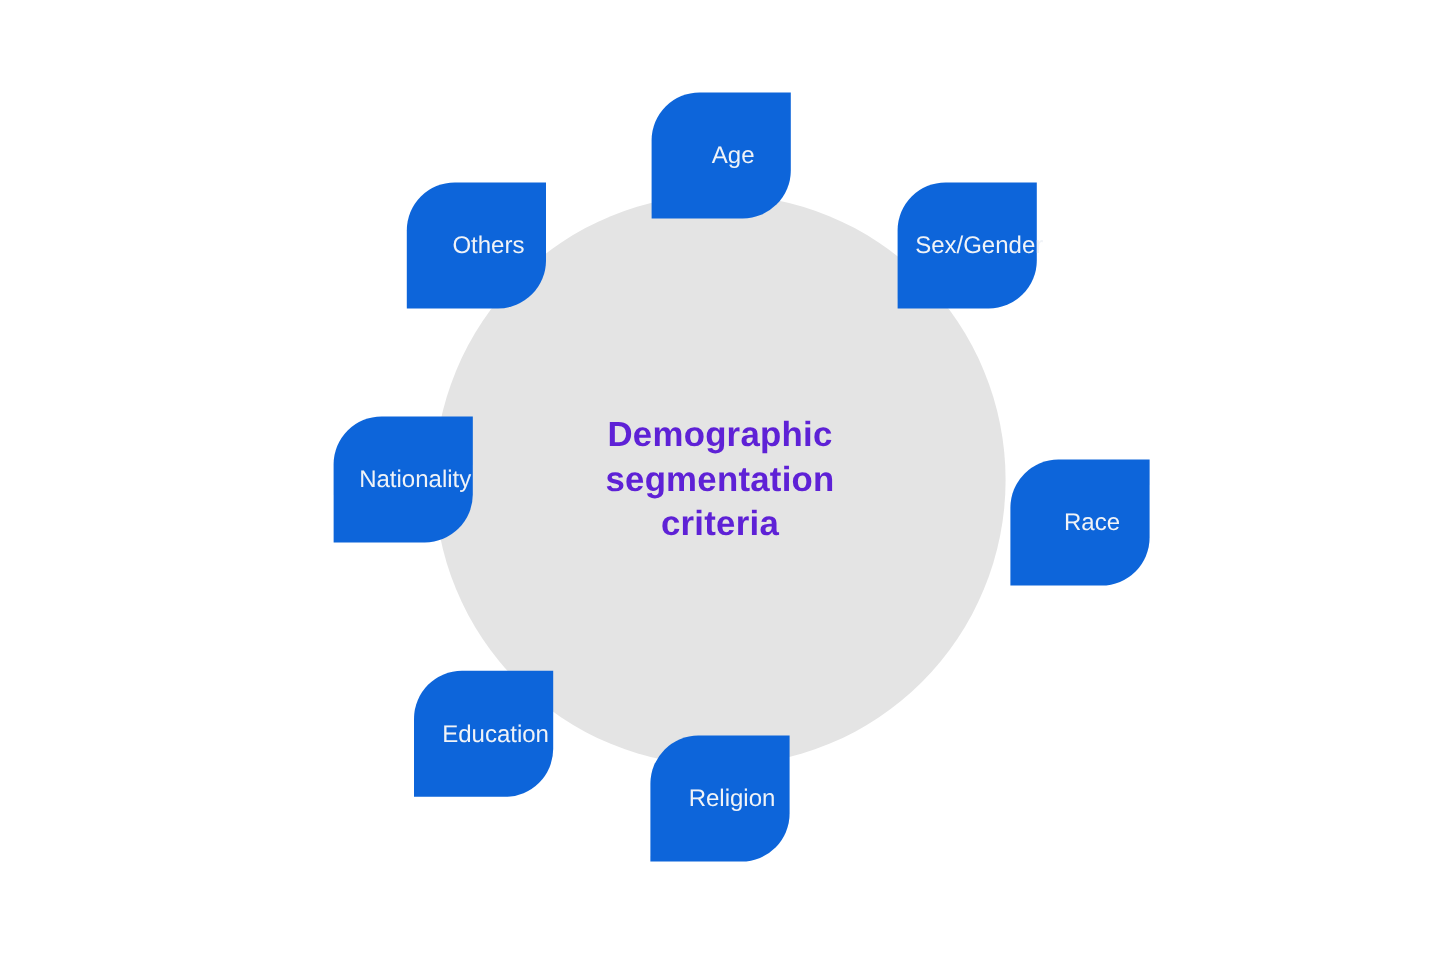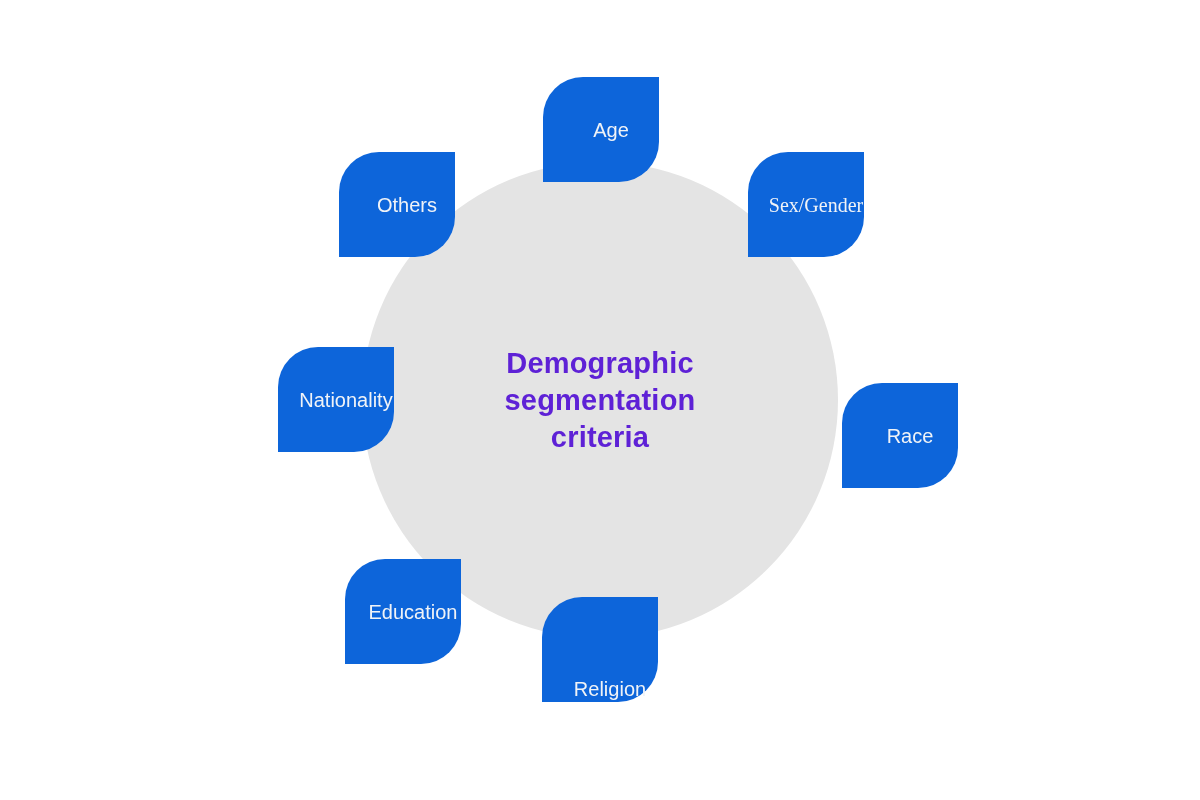--- a/index.html
+++ b/index.html
@@ -49,24 +49,24 @@
     display:flex;align-items:center;justify-content:center;padding-left:20px;
   }
   .petal .label{
     color:var(--label);
     font-size:20px;
     line-height:26px;
     text-align:center;
     white-space:pre-line;
   }
   .p-age        {left:543px;top:77px;}
-  .p-sex-gender {left:748px;top:152px;font-family:Liberation Serif, serif;}
+  .p-sex-gender {left:748px;top:152px;}
   .p-race       {left:842px;top:347px;margin-top:36px;}
   .p-social     {left:747px;top:543px;}
-  .p-religion   {left:542px;top:597px;align-items:flex-end;}
+  .p-religion   {left:542px;top:613px;}
   .p-education  {left:345px;top:559px;}
   .p-nationality{left:278px;top:347px;}
   .p-others     {left:339px;top:152px;}
 </style>
 </head>
 <body>
 
 <div class="stage">
 
   <div class="circle">

